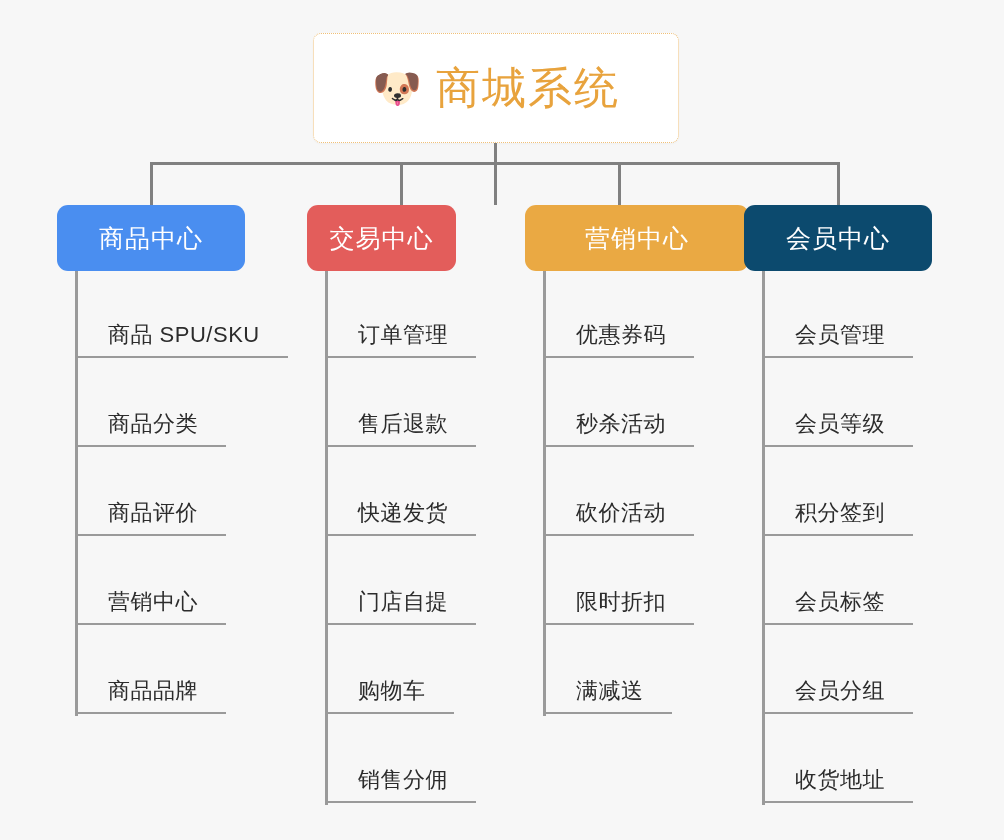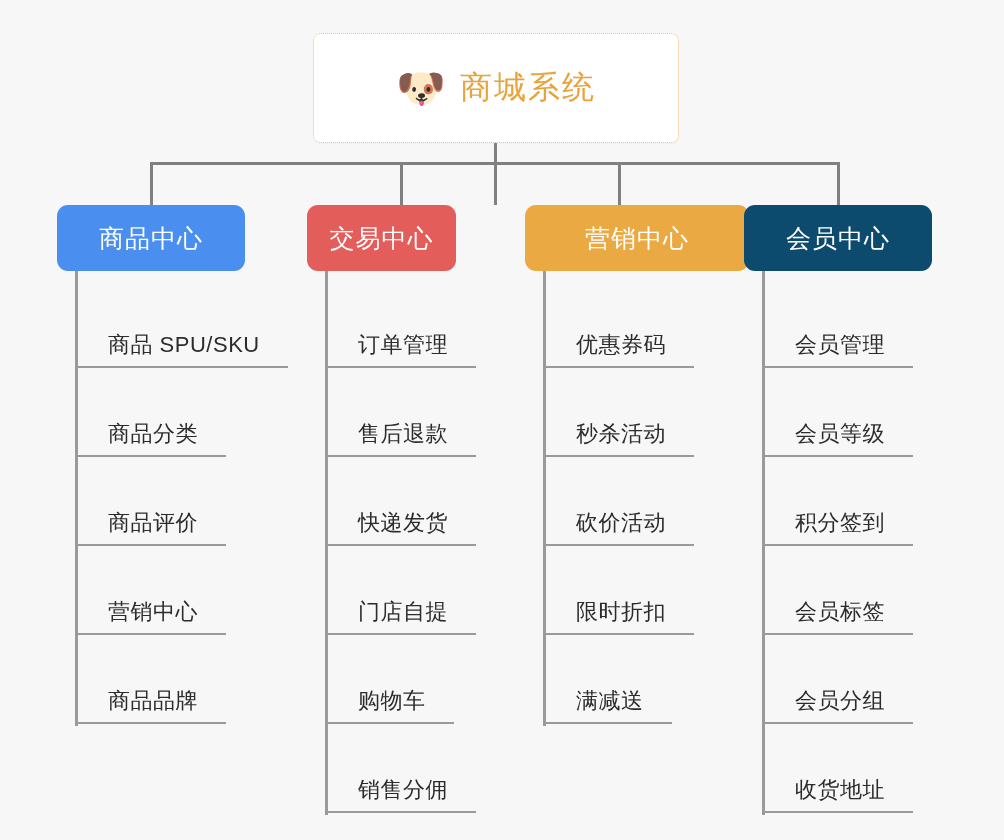--- a/index.html
+++ b/index.html
@@ -36,21 +36,21 @@
     justify-content: center;
     gap: 14px;
     box-shadow: 0 1px 2px rgba(0,0,0,0.03);
   }
   .root-emoji {
     font-size: 40px;
     line-height: 1;
     font-family: "DejaVu Sans", sans-serif;
   }
   .root-title {
-    font-size: 32px;
+    font-size: 44px;
     color: #e8a33d;
     letter-spacing: 2px;
     white-space: nowrap;
   }
 
   
   .conn {
     position: absolute;
     background: #808080;
   }
@@ -72,21 +72,21 @@
     color: #ffffff;
     font-size: 25px;
     letter-spacing: 1px;
     white-space: nowrap;
   }
 
   .leaf-list {
     position: relative;
     margin-left: 18px;
     border-left: 3px solid #9a9a9a;
-    padding-top: 10px;
+    padding-top: 0px;
   }
   .leaf-item {
     height: 89px;
     box-sizing: border-box;
     display: flex;
     align-items: flex-end;
     padding-left: 30px;
     padding-bottom: 2px;
   }
   .leaf-label {

